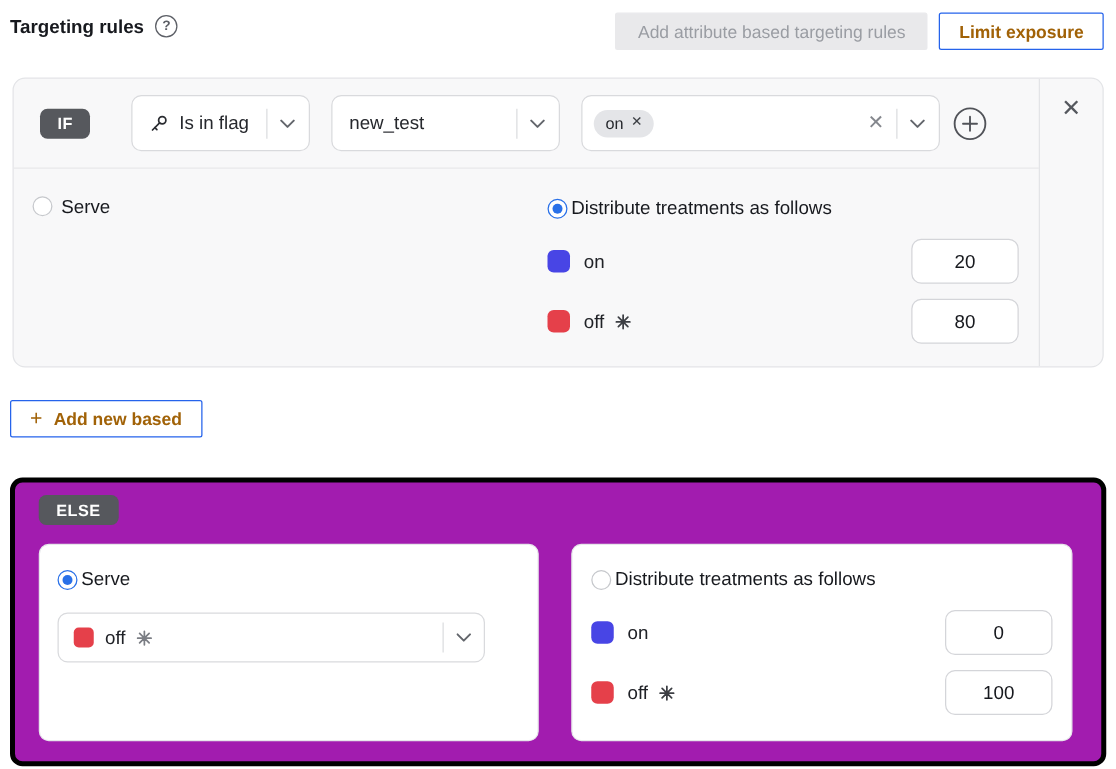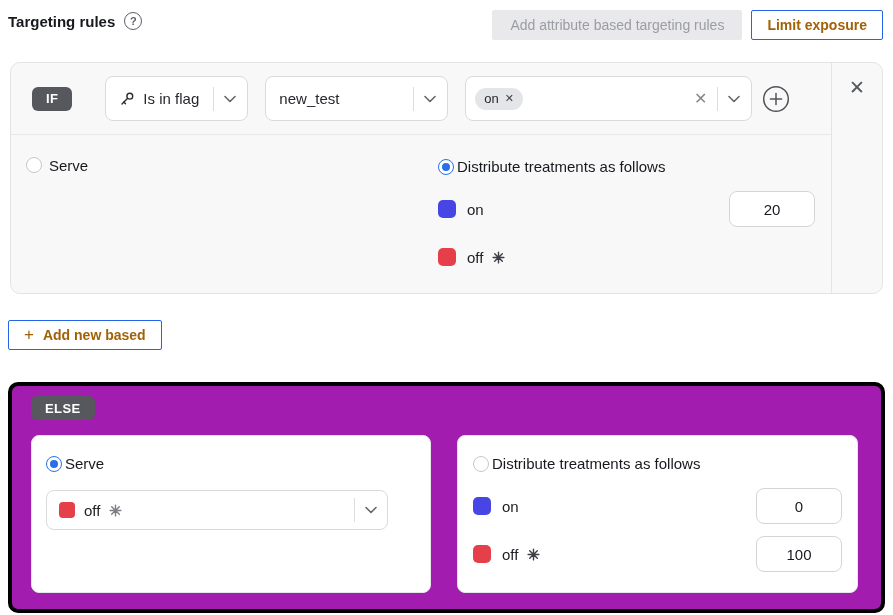--- a/index.html
+++ b/index.html
@@ -176,20 +176,21 @@
             <input class="pct-input" value="20" style="">
           </div>
           <div class="dist-row">
             <span class="swatch sw-off"></span>
             <span class="t-label">off</span>
             <span class="ast">
               <svg width="13" height="13" viewBox="0 0 14 14" stroke="#3d3f44" stroke-width="1.5" stroke-linecap="round">
                 <path d="M7 1.2 V12.8 M1.2 7 H12.8 M2.9 2.9 L11.1 11.1 M11.1 2.9 L2.9 11.1"></path>
               </svg>
             </span>
+            <input class="pct-input" value="80" style="">
           </div>
         </div>
       </div>
     </div>
   </div>
   <div class="rule-side">
     <span class="close-x">✕</span>
   </div>
 </div>
 

